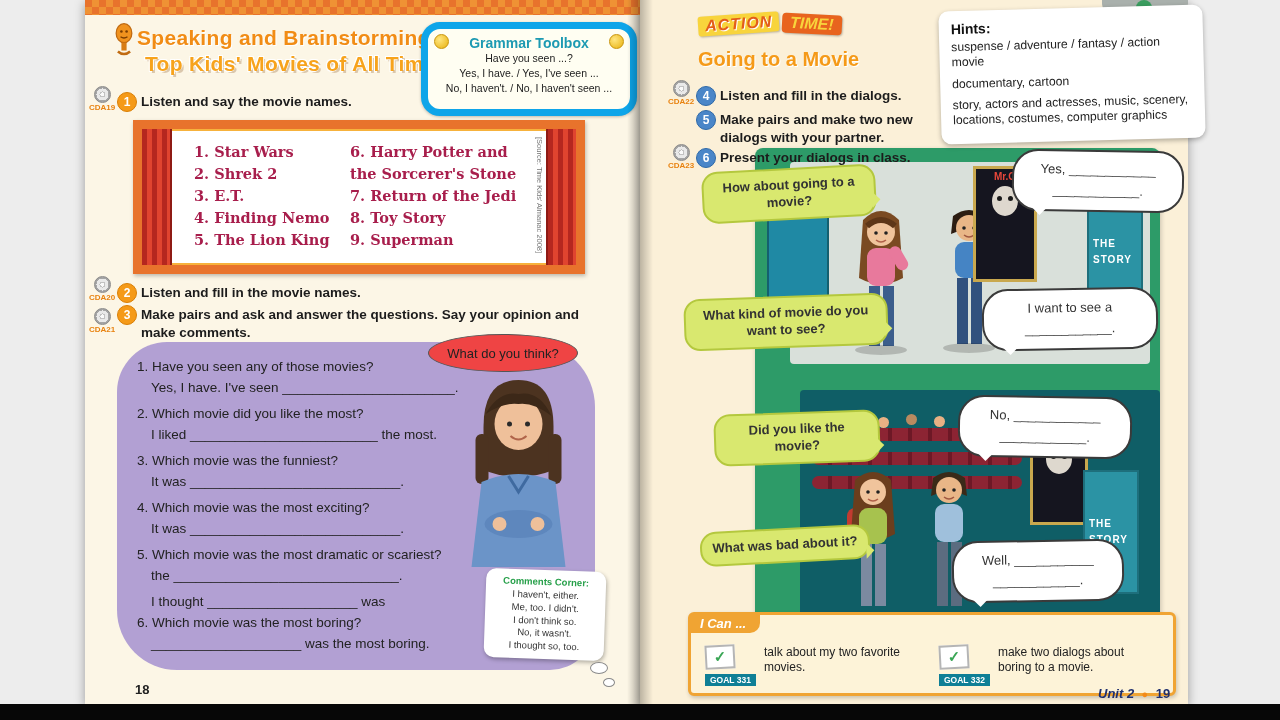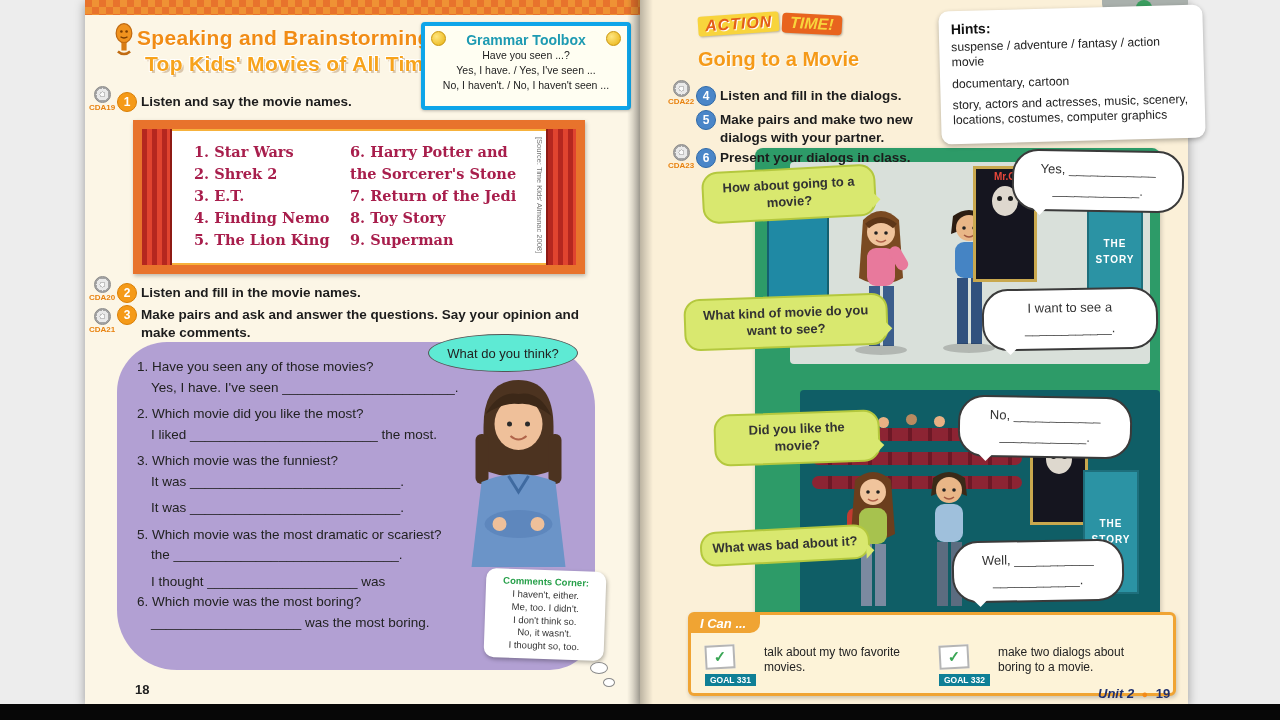--- a/index.html
+++ b/index.html
@@ -16,21 +16,21 @@
   .zigzag{position:absolute;left:0;top:0;width:100%;height:15px;background:#e8732c;z-index:2;}
   .zigzag::after{content:"";position:absolute;inset:0;opacity:.5;
     background-image:linear-gradient(45deg,#f7b23c 25%,transparent 25%,transparent 75%,#f7b23c 75%),
                      linear-gradient(45deg,#f7b23c 25%,transparent 25%,transparent 75%,#f7b23c 75%);
     background-size:14px 14px;background-position:0 0,7px 7px;}
 
   .t1{font-size:21px;font-weight:bold;color:#f18c15;letter-spacing:.3px;text-shadow:1px 1px 0 #fff;}
   .t2{font-size:21px;font-weight:bold;color:#f7a31c;letter-spacing:.3px;
       text-shadow:-1px -1px 0 #fff,1px -1px 0 #fff,-1px 1px 0 #fff,2px 2px 0 rgba(120,60,0,.25);}
 
-  .toolbox{background:#fffef2;border:4px solid #0ea5e9;border-radius:4px;box-shadow:0 1px 3px rgba(0,0,0,.25);z-index:3;}
+  .toolbox{background:#fffef2;border:7px solid #0ea5e9;border-radius:19px;box-shadow:0 1px 3px rgba(0,0,0,.25);z-index:3;}
   .toolbox .tb-title{text-align:center;margin-top:6px;color:#1d9ab2;font-size:14px;font-weight:bold;}
   .toolbox .tb-line{text-align:center;font-size:10.5px;color:#222;line-height:1.45;}
   .screw{position:absolute;width:13px;height:13px;border-radius:50%;border:1px solid #c9940a;
     background:radial-gradient(circle at 35% 35%,#ffe680,#e8b10e);}
 
   .cdbadge{width:34px;text-align:center;z-index:3;}
   .disc{width:15px;height:15px;border-radius:50%;margin:0 auto;border:1px solid #8a8a8a;
     background:radial-gradient(circle,#fafafa 0 2px,#c2c2c2 2px 3px,#e9e9e9 3px 6px,#a5a5a5 6px 8px);}
   .cdlabel{font-size:8px;font-weight:bold;color:#e8820f;}
   .num{width:18px;height:18px;border-radius:50%;color:#fff;font-weight:bold;font-size:12px;line-height:18px;text-align:center;z-index:3;}
@@ -44,21 +44,21 @@
   .curtain-l{left:0;border-right:2px solid #8e1a14;}
   .curtain-r{right:0;border-left:2px solid #8e1a14;}
   .movie{font-family:"DejaVu Serif",serif;font-weight:bold;font-size:14.5px;color:#a81e4c;line-height:22px;}
   .source-vert{writing-mode:vertical-rl;font-size:7.5px;color:#777;}
 
   .blob{background:#b2a0d3;border-radius:50px 65px 45px 60px;z-index:1;}
   .ql{font-size:13.5px;color:#222;line-height:1.3;margin-bottom:3px;}
   .qa{margin-left:14px;margin-bottom:9px;}
   .qa2{margin-left:14px;margin-bottom:3px;}
 
-  .think-bubble{background:#5eead4;border:1.5px solid #555;border-radius:50%;text-align:left;z-index:4;
+  .think-bubble{background:#ef4444;border:1.5px solid #555;border-radius:50%;text-align:left;z-index:4;
     font-size:13px;color:#222;display:flex;align-items:center;justify-content:center;}
 
   .comments{background:#fff;border-radius:10px;box-shadow:1px 2px 4px rgba(0,0,0,.3);transform:rotate(2deg);z-index:5;padding:6px 4px;}
   .cc-title{text-align:center;font-size:9.5px;font-weight:bold;color:#27a04a;margin-bottom:2px;}
   .cc-line{text-align:center;font-size:9.5px;color:#333;line-height:1.35;}
   .dot-oval{background:#fff;border:1px solid #888;border-radius:50%;z-index:5;}
 
   .pagenum{font-size:13px;font-weight:bold;color:#222;z-index:3;}
 
   
@@ -81,21 +81,21 @@
   .seatrow{position:absolute;height:13px;border-radius:7px;
     background:repeating-linear-gradient(90deg,#8c2433 0 16px,#6d1826 16px 20px);}
   .head{position:absolute;width:11px;height:11px;border-radius:50%;}
 
   .poster-mro{position:absolute;background:#15151f;border:3px solid #c9a84e;text-align:center;z-index:2;}
   .mro-title{color:#e8473a;font-weight:bold;font-size:10px;margin-top:2px;}
   .mro-face{width:26px;height:30px;border-radius:50%;background:#ded8ce;margin:4px auto 0;position:relative;}
   .mro-face::before,.mro-face::after{content:"";position:absolute;top:10px;width:5px;height:5px;border-radius:50%;background:#1a1a1a;}
   .mro-face::before{left:5px;} .mro-face::after{right:5px;}
   .poster-story{position:absolute;background:#2b93a4;border:2px solid #1e6f7c;color:#fff;z-index:2;
-    display:flex;align-items:center;justify-content:center;text-align:center;
+    display:flex;align-items:center;justify-content:center;text-align:left;
     font-weight:bold;font-size:10px;letter-spacing:1px;line-height:1.6;padding:4px;}
 
   .gb{position:absolute;background:#d9e86f;border:2px solid #b4c83e;border-radius:16px;padding:7px 10px;
     font-size:13px;font-weight:bold;color:#333;text-align:center;z-index:5;line-height:1.3;}
   .gb::after{content:"";position:absolute;right:-14px;top:55%;border:8px solid transparent;border-left-color:#d9e86f;}
   .wb{position:absolute;background:#fff;border:2px solid #3a3a3a;border-radius:26px;padding:8px 14px;
     font-size:13px;color:#333;text-align:center;z-index:5;line-height:1.6;}
   .wb::after{content:"";position:absolute;left:18px;bottom:-14px;border:8px solid transparent;border-top-color:#fff;}
 
   .ican{background:#fdf3d8;border:3px solid #f0a433;border-radius:6px;z-index:4;box-shadow:1px 2px 4px rgba(0,0,0,.2);}
@@ -183,20 +183,21 @@
     <div class="abs itemtext" style="left:56px;top:306px;width:470px;">Make pairs and ask and answer the questions. Say your opinion and make comments.</div>
 
     <div class="abs blob" style="left:32px;top:342px;width:478px;height:328px;padding:16px 20px;box-sizing:border-box;">
       <div style="width:332px;">
         <div class="ql">1. Have you seen any of those movies?</div>
         <div class="ql qa">Yes, I have. I've seen _______________________.</div>
         <div class="ql">2. Which movie did you like the most?</div>
         <div class="ql qa">I liked _________________________ the most.</div>
         <div class="ql">3. Which movie was the funniest?</div>
         <div class="ql qa">It was ____________________________.</div>
+        <div class="ql">4. Which movie was the most exciting?</div>
         <div class="ql qa">It was ____________________________.</div>
         <div class="ql">5. Which movie was the most dramatic or scariest?</div>
         <div class="ql qa">the ______________________________.</div>
         <div class="ql qa2">I thought ____________________ was</div>
         <div class="ql">6. Which movie was the most boring?</div>
         <div class="ql qa">____________________ was the most boring.</div>
       </div>
     </div>
 
     <div class="abs think-bubble" style="left:343px;top:334px;width:148px;height:36px;">What do you think?</div>

